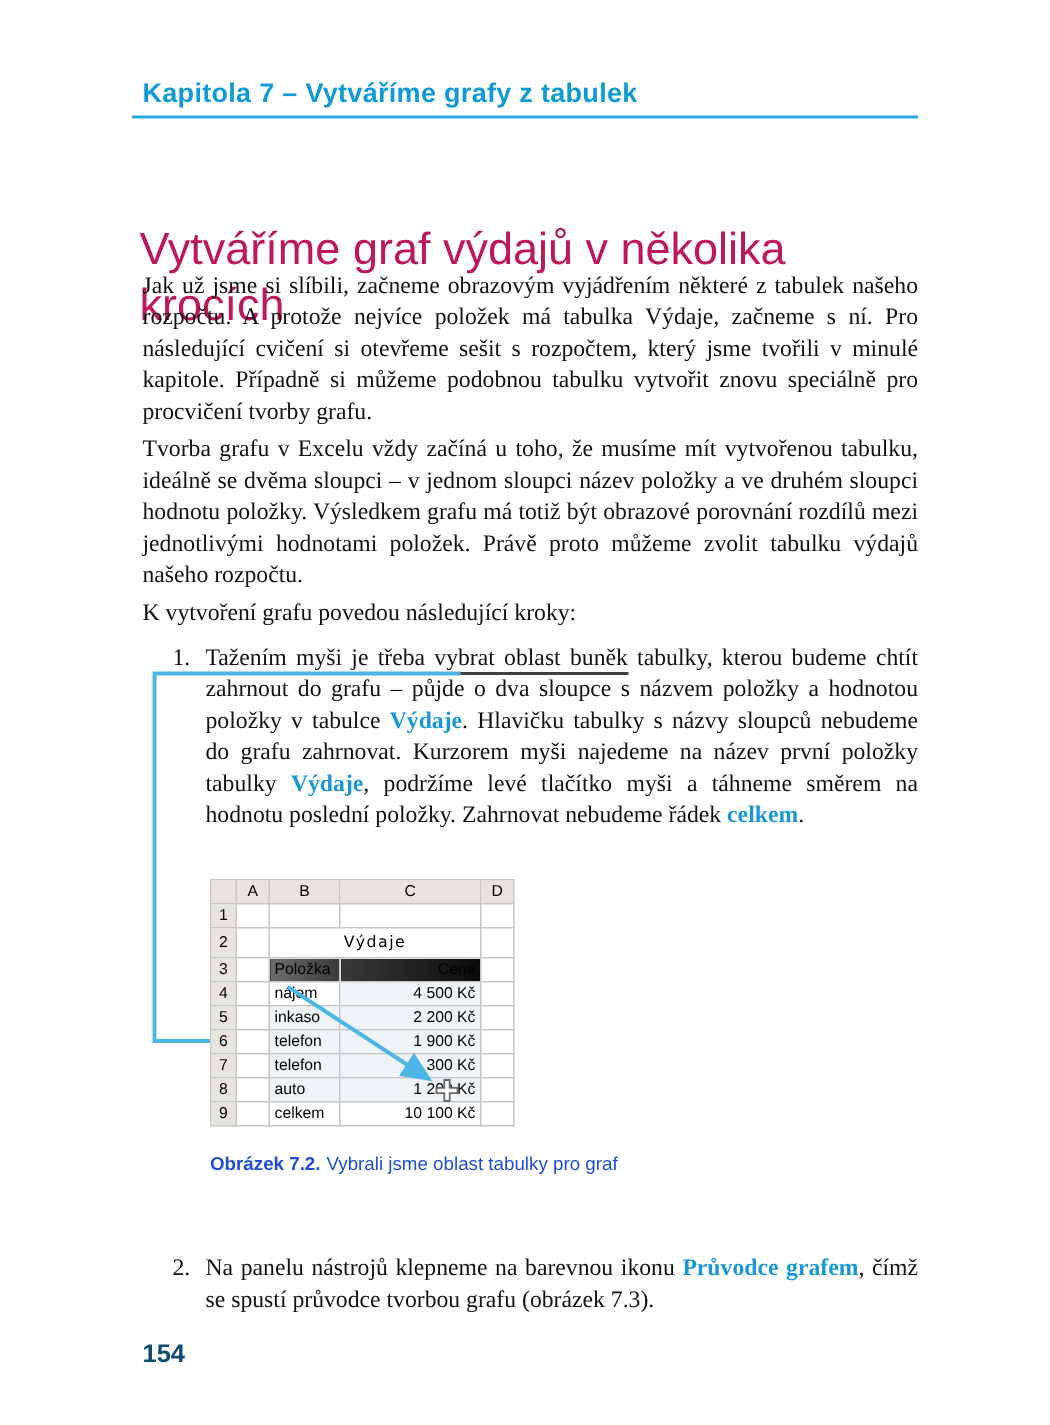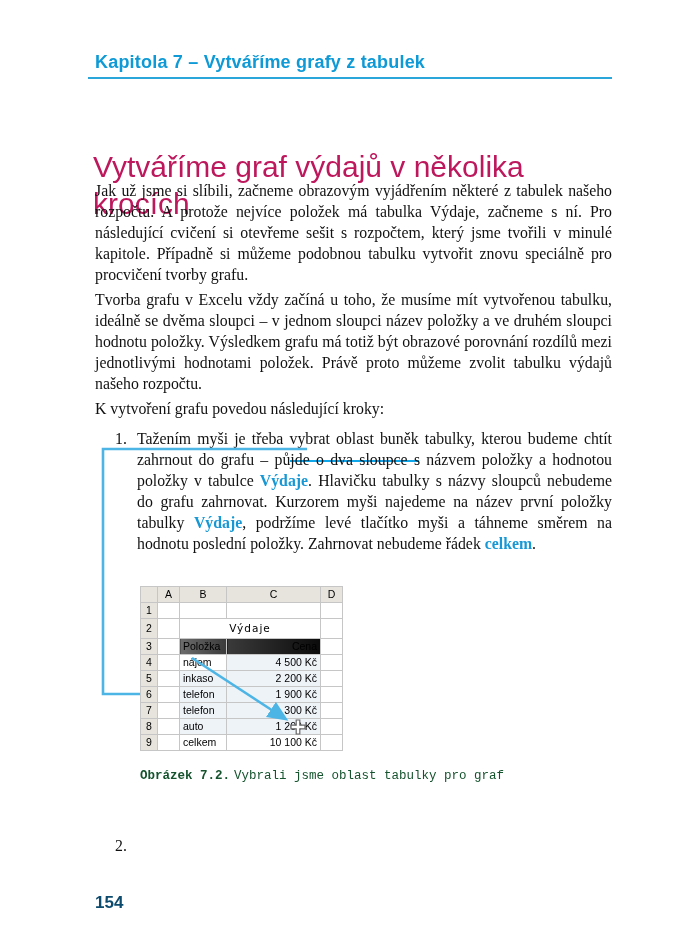--- a/index.html
+++ b/index.html
@@ -20,21 +20,21 @@
   .p2 { top:289px; }
   .p3 { top:398px; text-align:left; }
 
   .list-item { position:absolute; left:115px; width:497px; padding-left:22px;
                font-size:15.8px; line-height:21px; text-align:justify; }
   .li1 { top:428px; }
   .li2 { top:835px; }
   .num { position:absolute; left:0; top:0; }
 
   .blue-bold { color:#1798d5; font-weight:bold; }
-  .u-phrase { border-bottom:2px solid #0ea5e9; padding-bottom:13px; }
+  .u-phrase { border-bottom:2px solid #404040; padding-bottom:1px; }
 
   
   .figure { position:absolute; left:140px; top:586px; width:206px; height:164px; }
   table.xl { border-collapse:collapse; table-layout:fixed; font-family:"Liberation Sans",sans-serif;
              background:#fff; }
   table.xl td { border:1px solid #c6c6c6; padding:0 3px; font-size:10.5px; line-height:15px;
                 height:16px; white-space:nowrap; overflow:hidden; color:#000; }
   tr.chrow td { height:13px; }
   tr.titlerow td { height:20px; }
   td.hdr { background:#e6e4dd; border:1px solid #9c9a94; text-align:center; color:#222;
@@ -45,22 +45,22 @@
   td.dark-r { background:linear-gradient(to right,#3a3a3a,#0b0b0b); color:#fff; text-align:right; }
   td.name { text-align:left; }
   td.val { text-align:right; }
   td.sel-bg { background:#eef3f8; }
   td.sel-l { border-left:2px solid #000; }
   td.sel-r { border-right:2px solid #000;margin-left:16px; }
   td.sel-t { border-top:2px solid #000; }
   td.sel-b { border-bottom:2px solid #000; }
   .fig-arrow { position:absolute; left:0; top:0; pointer-events:none; }
 
-  .caption { position:absolute; left:140px; top:769px; font-family:Liberation Mono, monospace;
-             font-size:12.5px; color:#14532d; }
+  .caption { position:absolute; left:140px; top:769px; font-family:Liberation Sans, sans-serif;
+             font-size:12.5px; color:#1d4ed8; }
   .caption .cap-label { font-weight:bold; }
   .caption .cap-text { margin-left:4px; }
 
   .page-num { position:absolute; left:95px; top:893px; font-family:"Liberation Sans",sans-serif;
               font-size:17px; font-weight:bold; color:#0c4a6e; }
 
   .page-arrow { position:absolute; left:0; top:0; pointer-events:none; }
 </style>
 </head>
 <body>
@@ -187,17 +187,18 @@
       </g>
     </svg>
   </div>
 
   <div class="caption">
     <span class="cap-label">Obrázek 7.2.</span><span class="cap-text">Vybrali jsme oblast tabulky pro graf</span>
   </div>
 
   <div class="list-item li2">
     <span class="num">2.</span>
+    <span><span>Na panelu nástrojů klepneme na barevnou ikonu </span><span class="blue-bold">Průvodce grafem</span><span>, čímž se spustí průvodce tvorbou grafu (obrázek 7.3).</span></span>
   </div>
 
   <div class="page-num">154</div>
 
 </div>
 
 </body></html>

